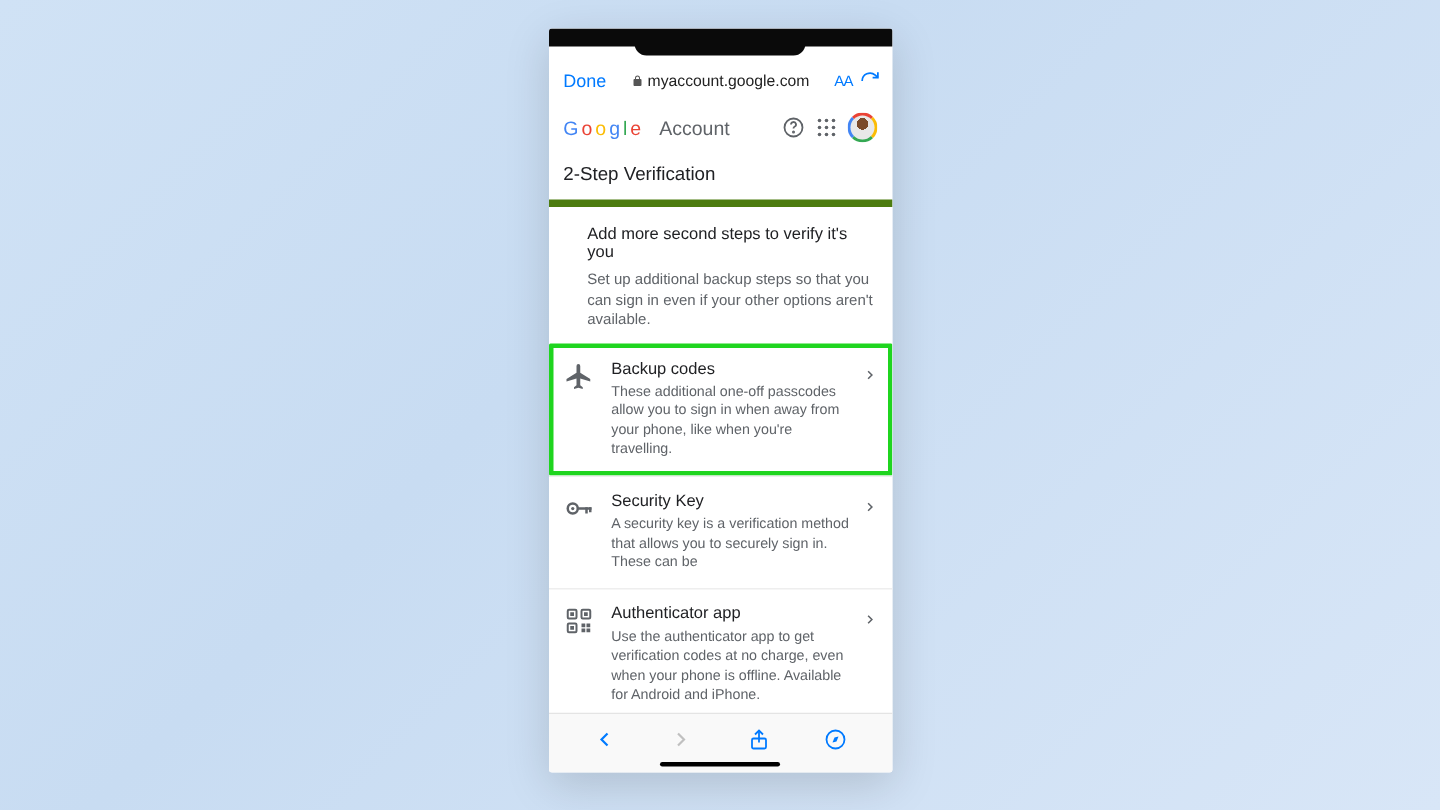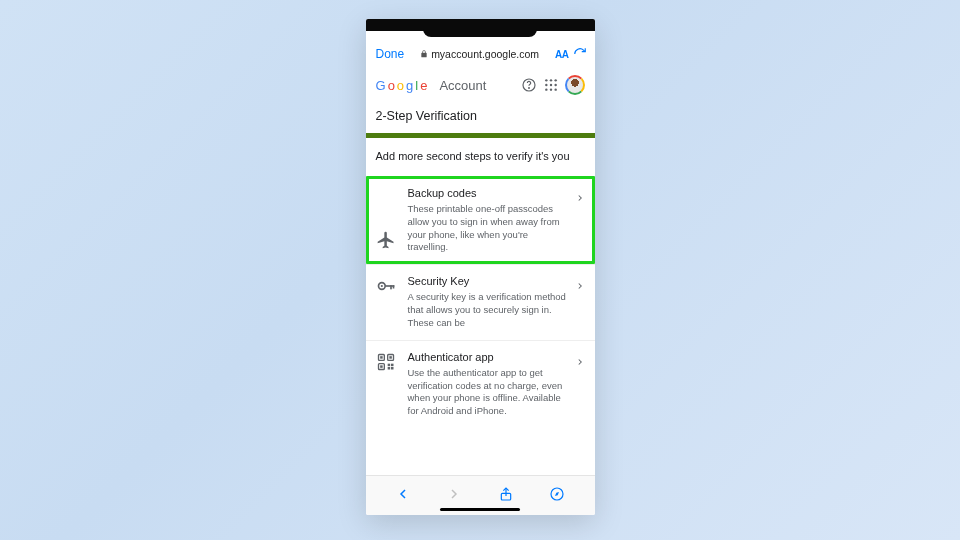--- a/index.html
+++ b/index.html
@@ -50,21 +50,21 @@
   .done-link { color: #007aff; font-size: 12px; }
   .url-bar {
     flex: 1;
     color: #222;
     font-size: 10.5px;
     display: flex;
     align-items: center;
     justify-content: center;
     gap: 3px;
   }
-  .aa { color: #007aff; font-size: 10px; font-weight: 700; letter-spacing: -0.5px; }
+  .aa { color: #007aff; font-size: 10px; font-weight: 400; letter-spacing: -0.5px; }
   .reload { color: #007aff; width: 14px; height: 14px; }
   .lock { width: 8px; height: 8px; fill: #555; }
   .g-header {
     display: flex;
     align-items: center;
     padding: 6px 10px 8px 10px;
     gap: 6px;
   }
   .g-logo { display: flex; align-items: center; gap: 2px; font-size: 13px; }
   .g-logo span.blue{color:#4285F4}.g-logo span.red{color:#EA4335}.g-logo span.yellow{color:#FBBC05}.g-logo span.green{color:#34A853}
@@ -85,38 +85,37 @@
     padding: 6px 10px 10px 10px;
     border-bottom: 5px solid #4d7c0f;
   }
   .scroll {
     flex: 1;
     overflow: hidden;
     background: #fff;
     position: relative;
   }
   .section-head {
-    padding: 12px 10px 4px 10px;
+    padding: 12px 10px 4px 26px;
   }
   .section-head .h { font-size: 11px; color: #202124; margin-bottom: 6px; }
   .section-head .s { font-size: 10px; color: #5f6368; line-height: 1.35; }
   .option {
     display: flex;
     padding: 10px 10px 10px 10px;
     border-top: 1px solid #eee;
     gap: 10px;
     position: relative;
   }
   .option.highlight {
     outline: 3px solid #1fd51f;
     outline-offset: -3px;
     border-top-color: transparent;
     margin-top: 4px;
     border-radius: 1px;
-    align-items: flex-end;
   }
   .opt-icon {
     width: 22px;
     flex-shrink: 0;
     color: #5f6368;
     padding-top: 1px;
   }
   .opt-icon svg { width: 20px; height: 20px; }
   .opt-body { flex: 1; padding-right: 16px; }
   .opt-title { font-size: 11px; color: #202124; font-weight: 500; margin-bottom: 4px; }
@@ -195,31 +194,32 @@
         <circle cx="19" cy="19" r="1.8"></circle>
       </svg>
     <div class="avatar"></div>
   </div>
 
   <div class="page-title">2-Step Verification</div>
 
   <div class="scroll">
     <div class="section-head">
       <div class="h">Add more second steps to verify it's you</div>
+      <div class="s">Set up additional backup steps so that you can sign in even if your other options aren't available.</div>
     </div>
 
     <div class="option highlight">
       <div class="opt-icon">
         <svg viewBox="0 0 24 24" fill="currentColor">
             <path d="M21 16v-2l-8-5V3.5a1.5 1.5 0 0 0-3 0V9l-8 5v2l8-2.5V19l-2 1.5V22l3.5-1 3.5 1v-1.5L13 19v-5.5l8 2.5z"></path>
           </svg>
       </div>
       <div class="opt-body">
         <div class="opt-title">Backup codes</div>
-        <div class="opt-desc">These printable one-off passcodes allow you to sign in when away from your phone, like when you're travelling.</div>
+        <div class="opt-desc">These additional one-off passcodes allow you to sign in when away from your phone, like when you're travelling.</div>
       </div>
       <div class="chevron"><svg viewBox="0 0 24 24" fill="none" stroke="currentColor" stroke-width="2.5">
             <path d="M9 6l6 6-6 6"></path>
           </svg></div>
     </div>
 
     <div class="option">
       <div class="opt-icon">
         <svg viewBox="0 0 24 24" fill="currentColor">
             <circle cx="7" cy="12" r="4" fill="none" stroke="currentColor" stroke-width="2"></circle>

